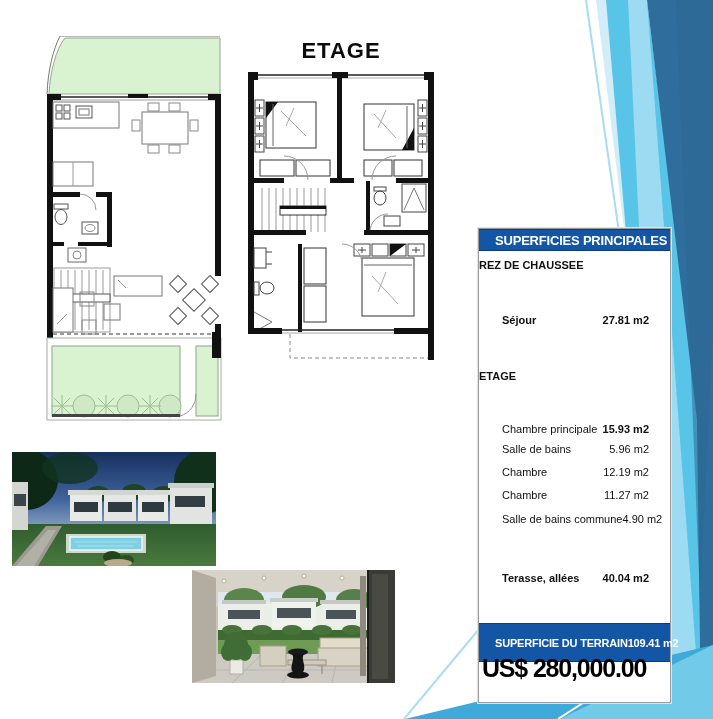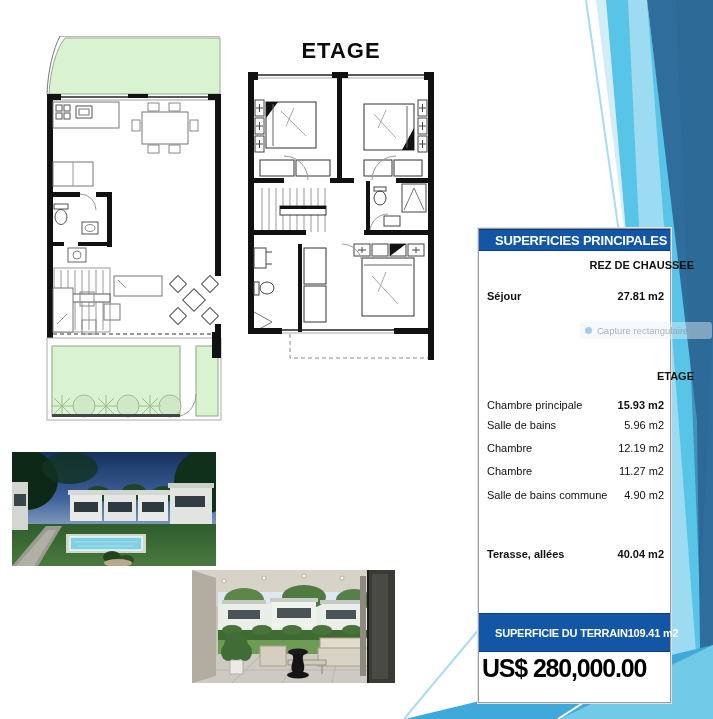--- a/index.html
+++ b/index.html
@@ -18,24 +18,24 @@
 
   
   .panel{left:478px;top:228px;width:191px;height:473px;background:#fff;
     border:1px solid #9b9b9b;z-index:5;box-shadow:0 0 0 1px #e2e2e2;}
   .panel *{box-sizing:border-box;}
   .bar{position:absolute;left:0;width:100%;background:#1356A5;color:#fff;
     font-weight:bold;font-size:11px;letter-spacing:-0.2px;display:flex;
     align-items:center;justify-content:space-between;padding:0 16px;
     border-top:1px solid #0a3d7e;border-bottom:1px solid #0a3d7e;white-space:nowrap;}
   .bar.header{justify-content:flex-start;font-size:13px;height:22px;top:0;}
-  .sect{position:absolute;left:0;width:100%;text-align:right;font-weight:bold;
-    font-size:11px;color:#111;margin-left:24px;}
+  .sect{position:absolute;left:0;width:100%;text-align:left;font-weight:bold;
+    font-size:11px;color:#111;}
   .row{position:absolute;left:0;width:100%;display:flex;justify-content:space-between;
-    font-size:11px;color:#111;padding:0 6px;white-space:nowrap;}
+    font-size:11px;color:#111;padding:0 21px;white-space:nowrap;margin-top:24px;}
   .row .lbl{padding-left:2px;}
   .b{font-weight:bold;}
   .price{position:absolute;left:3px;top:424px;width:185px;
     font-size:26px;font-weight:bold;color:#000;letter-spacing:-1.2px;
     white-space:nowrap;transform:scaleX(.96);transform-origin:left center;}
 
   
   .tooltip{left:580px;top:322px;width:122px;height:17px;z-index:9;
     background:rgba(233,240,246,.55);border-radius:3px;display:flex;
     align-items:center;gap:5px;padding:0 5px;opacity:.8;}
@@ -409,26 +409,22 @@
       <span class="val">4.90 m2</span>
     </div>
 
 
     <div class="row" style="top:319px">
       <span class="lbl b">Terasse, allées</span>
       <span class="val b">40.04 m2</span>
     </div>
 
 
-    <div class="bar" style="top:384px;height:39px">
+    <div class="bar" style="top:394px;height:39px">
       <span>SUPERFICIE DU TERRAIN</span>
       <span>109.41 m2</span>
     </div>
 
     <div class="price">US$ 280,000.00</div>
   </div>
 
-  <div class="abs tooltip">
-    <span class="dot"></span>
-    <span class="txt">Capture rectangulaire</span>
-  </div>
 
 </div>
 
 </body></html>

